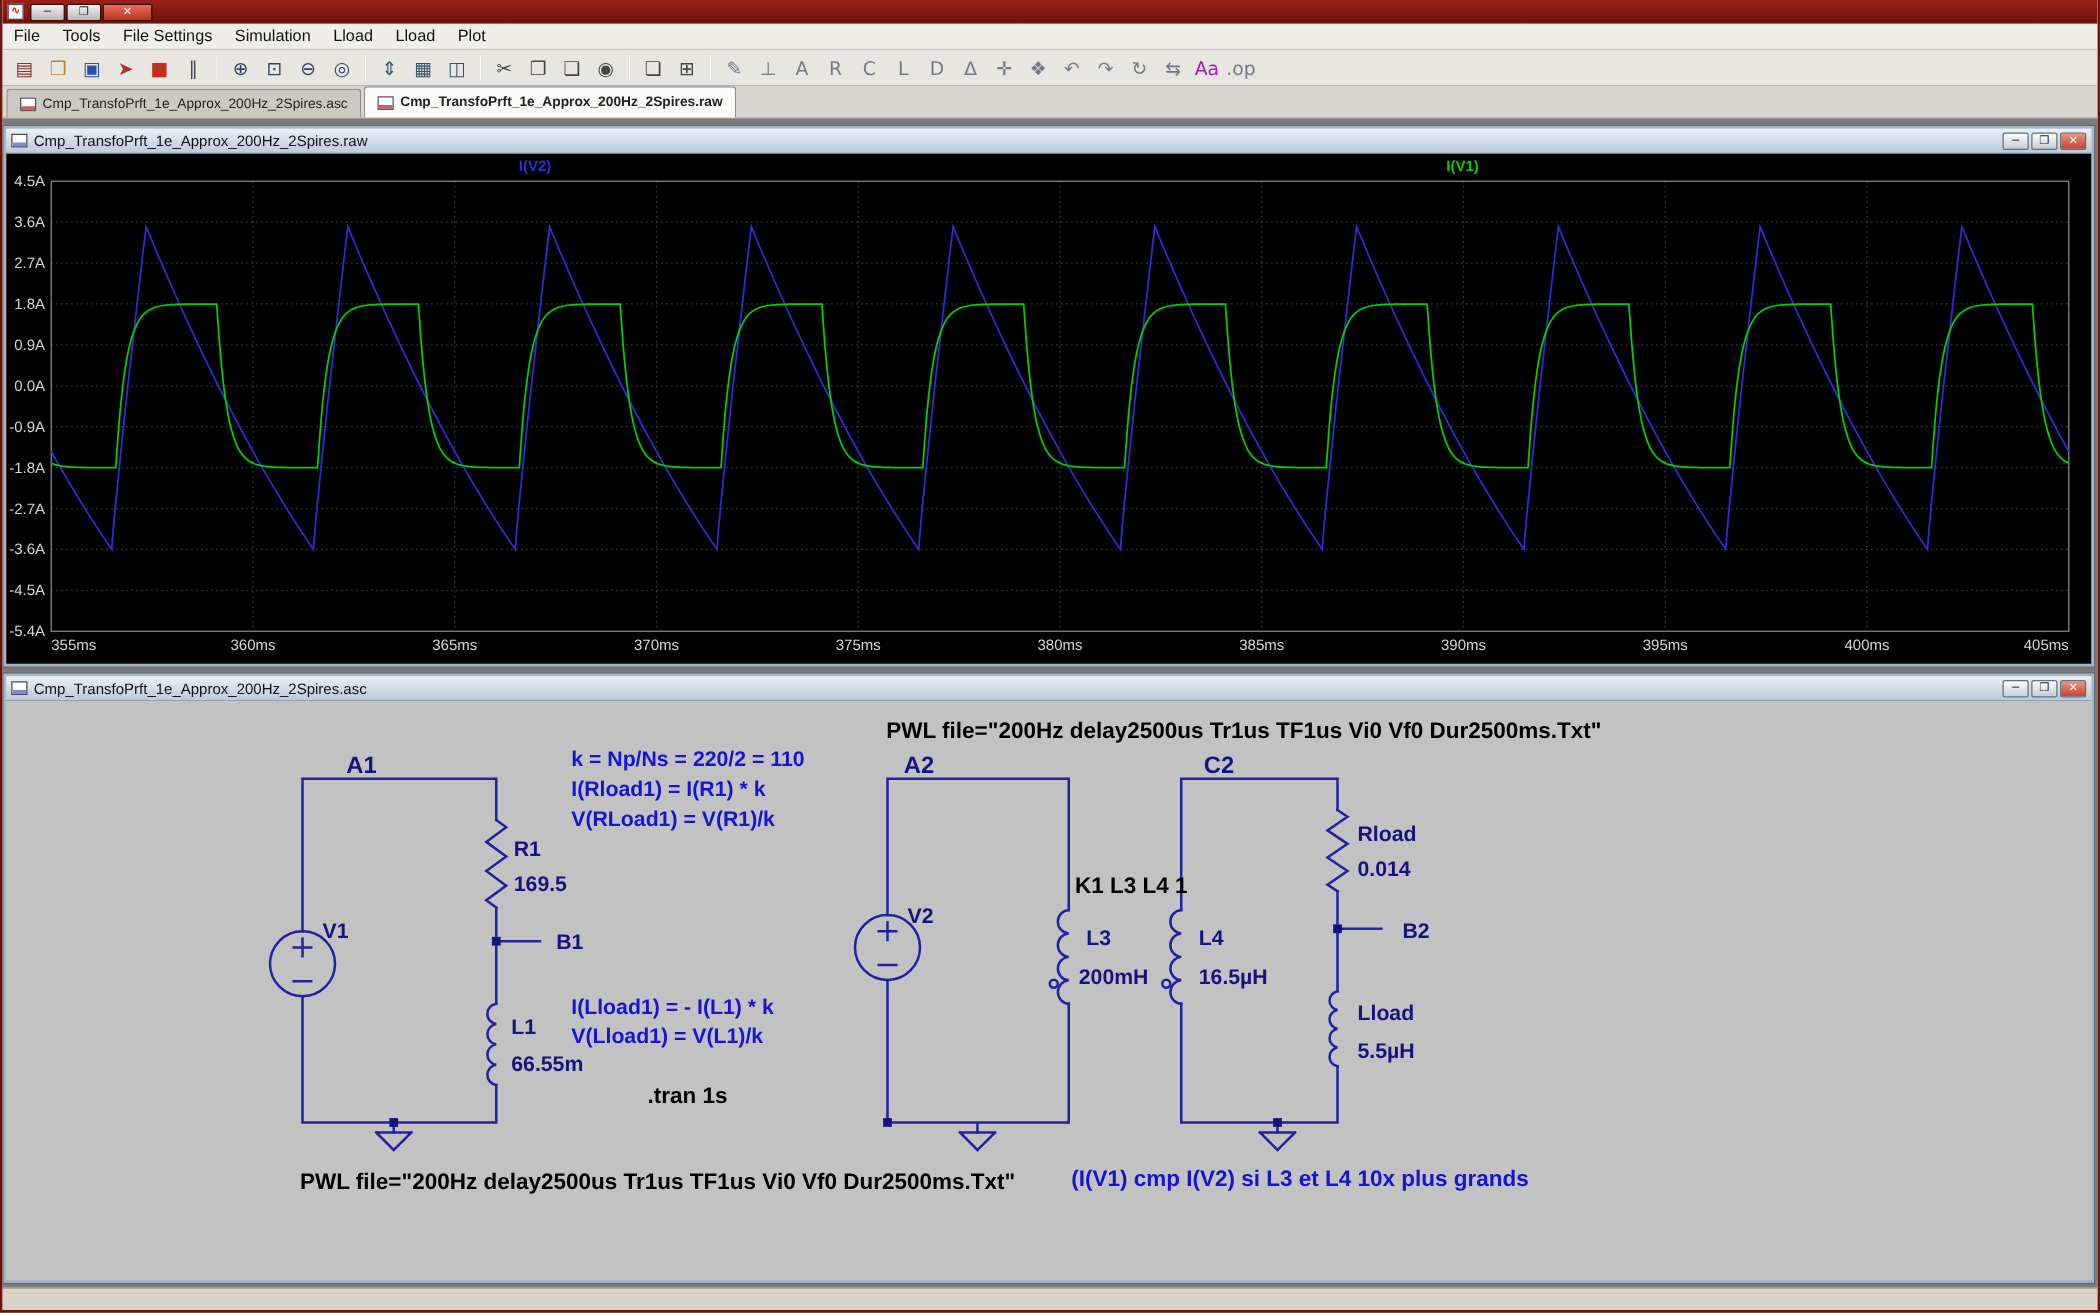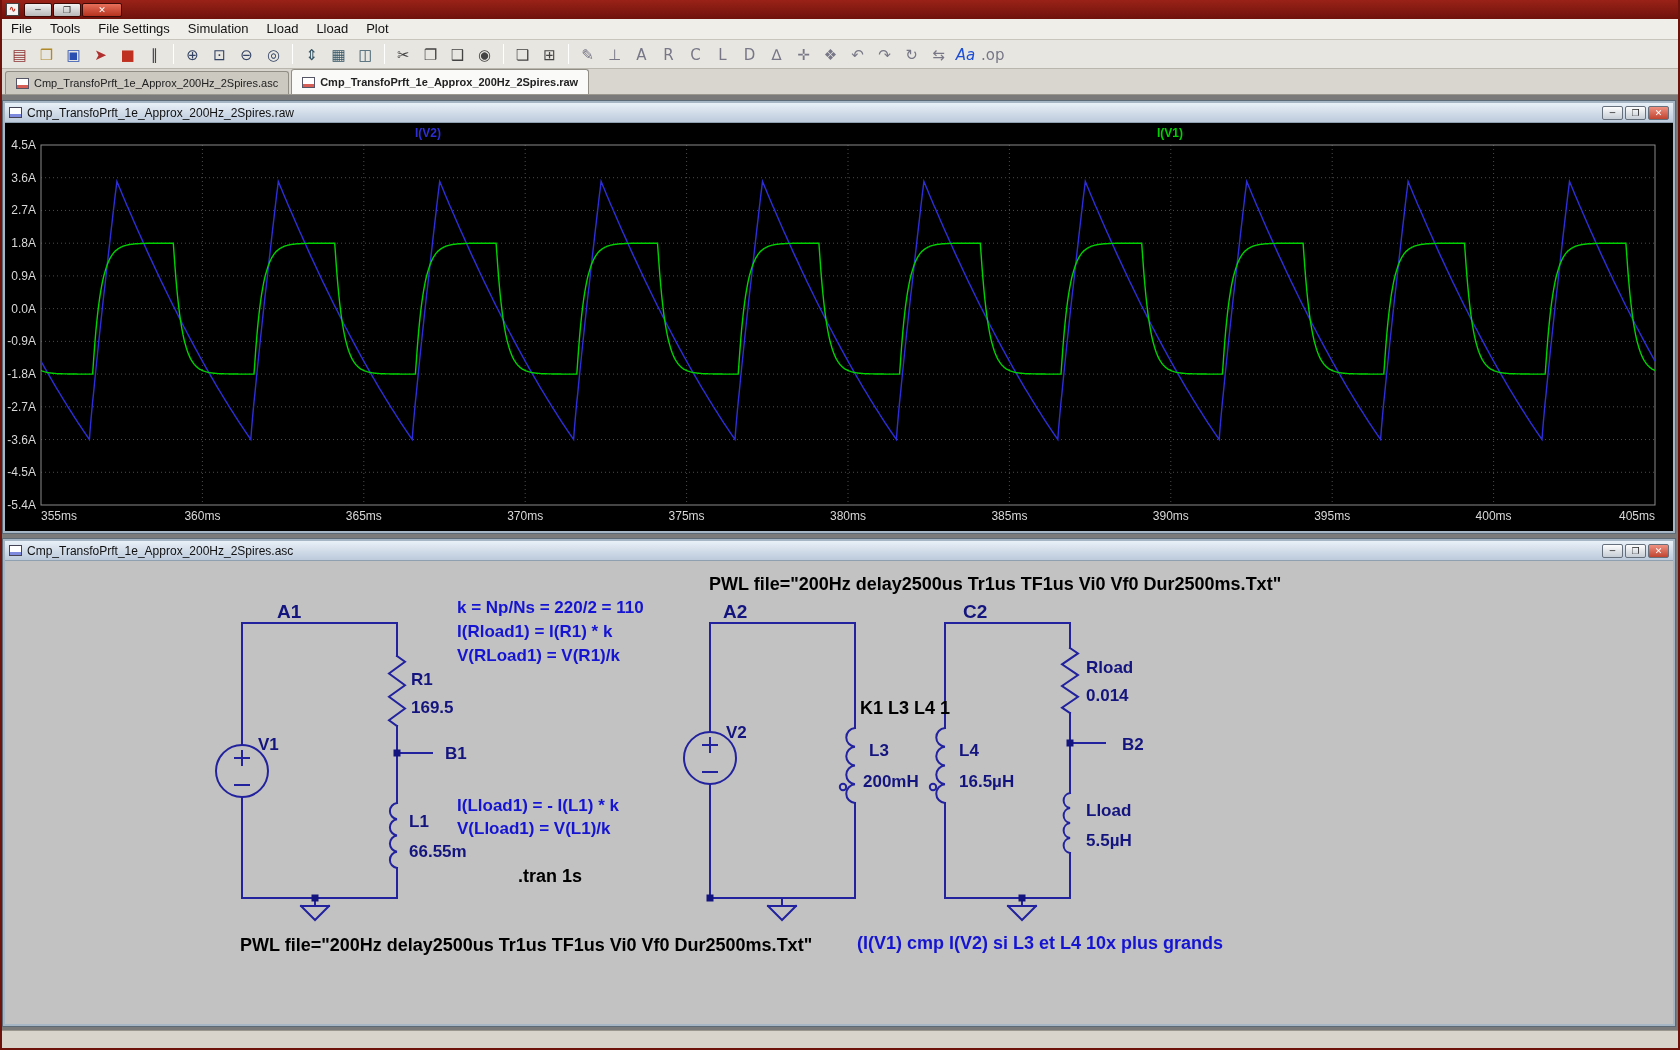--- a/index.html
+++ b/index.html
@@ -130,21 +130,21 @@
       <div class="tb-btn" style="color: rgb(119, 119, 136);">C</div>
       <div class="tb-btn" style="color: rgb(119, 119, 136);">L</div>
       <div class="tb-btn" style="color: rgb(119, 119, 136);">D</div>
       <div class="tb-btn" style="color: rgb(119, 119, 136);">∆</div>
       <div class="tb-btn" style="color: rgb(119, 119, 136);">✛</div>
       <div class="tb-btn" style="color: rgb(119, 119, 136);">❖</div>
       <div class="tb-btn" style="color: rgb(119, 119, 136);">↶</div>
       <div class="tb-btn" style="color: rgb(119, 119, 136);">↷</div>
       <div class="tb-btn" style="color: rgb(119, 119, 136);">↻</div>
       <div class="tb-btn" style="color: rgb(119, 119, 136);">⇆</div>
-      <div class="tb-btn" style="color: #1d4ed8; font-style: italic;">Aa</div>
+      <div class="tb-btn" style="color: #a21caf;">Aa</div>
       <div class="tb-btn" style="color: rgb(119, 119, 136);">.op</div>
     </div>
 
   <div class="tabbar" id="tab-strip">
       <div class="tab">
         <span class="tab-icon"></span>
         <span>Cmp_TransfoPrft_1e_Approx_200Hz_2Spires.asc</span>
       </div>
       <div class="tab active">
         <span class="tab-icon"></span>

